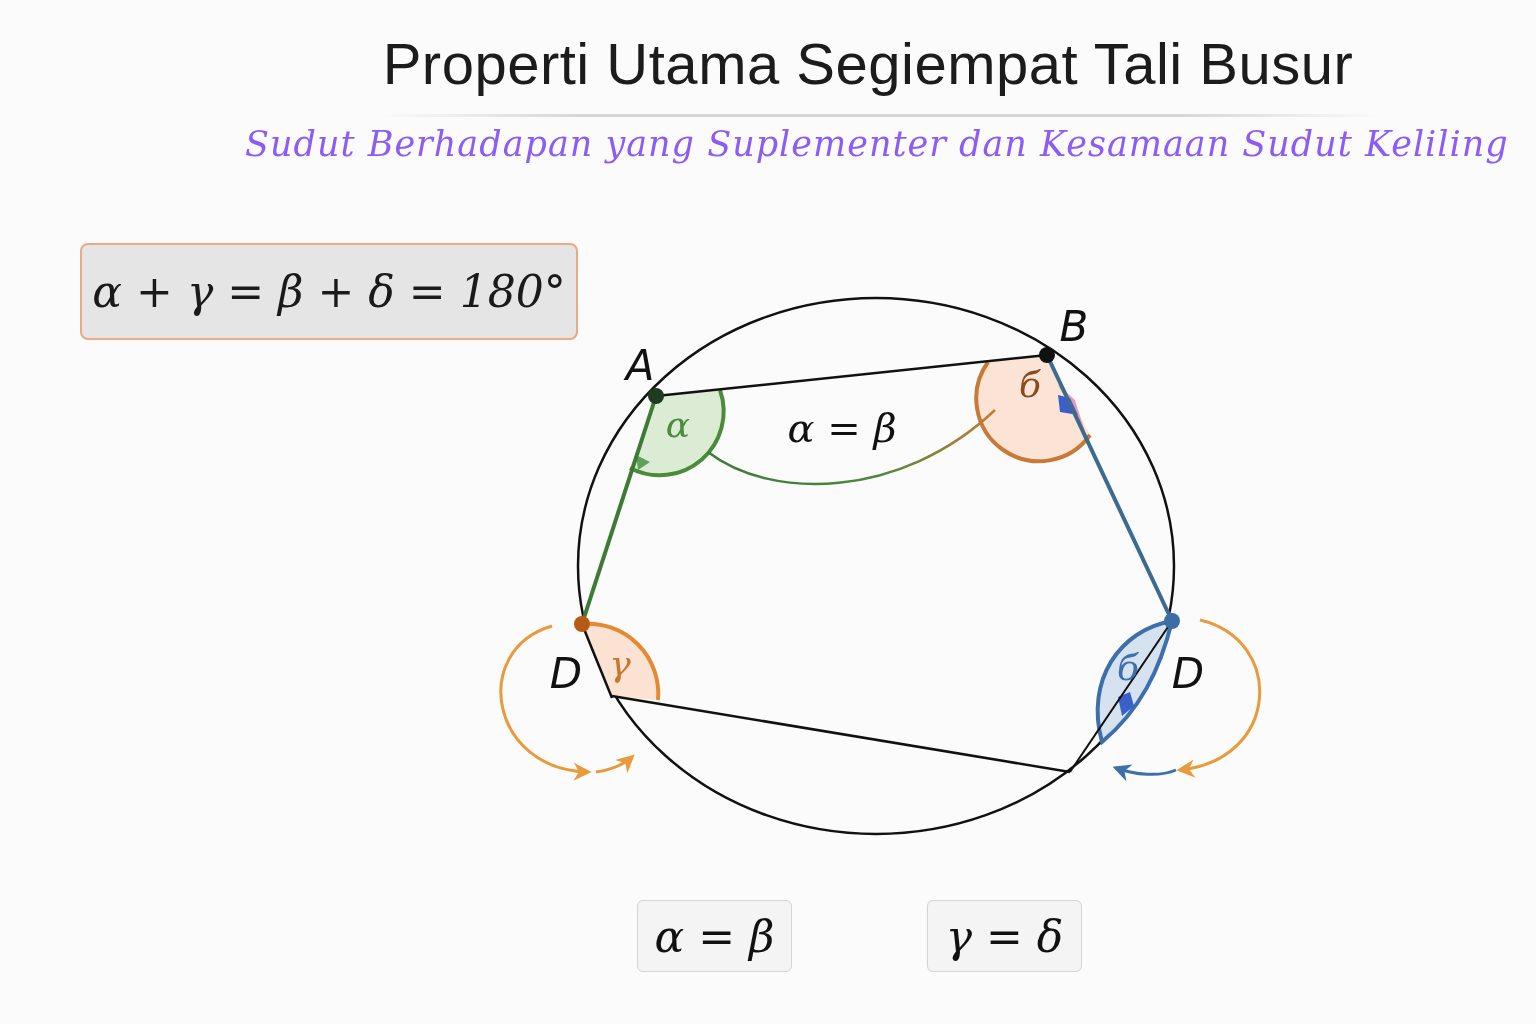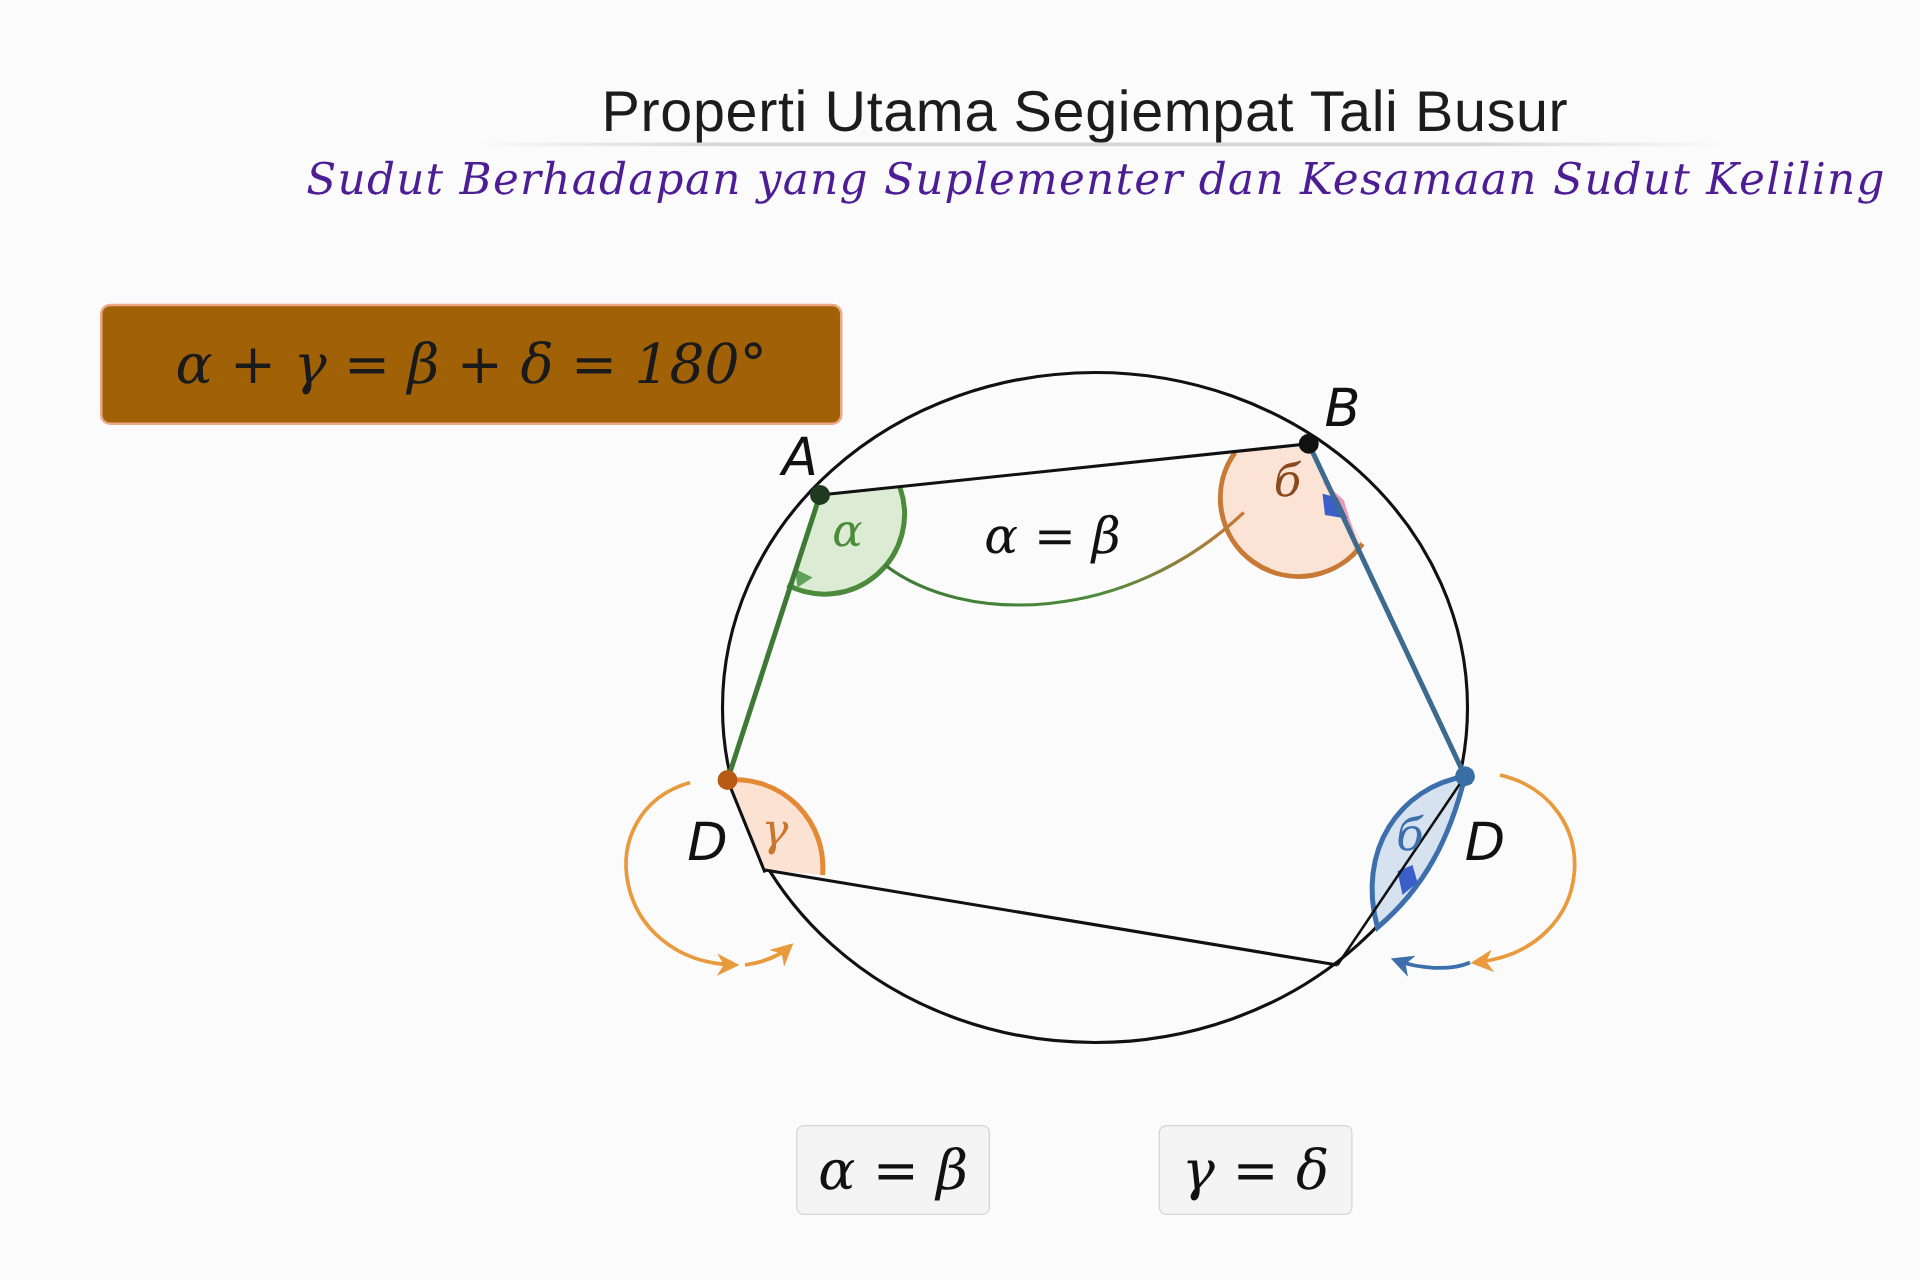--- a/index.html
+++ b/index.html
@@ -6,35 +6,35 @@
   body {
     width:1536px; height:1024px; overflow:hidden; position:relative;
     background:#fbfbfb;
     font-family:"DejaVu Sans", sans-serif;
     color:#1a1a1a;
   }
   .title {
     position:absolute; left:0; right:0; top:30px;
     text-align:center; padding-left:200px;
     font-family:"Liberation Sans", sans-serif;
-    font-size:46px; color:#1c1c1c; letter-spacing:0.5px;margin-top:32px;
+    font-size:58px; color:#1c1c1c; letter-spacing:0.5px;
   }
   .title-rule {
     position:absolute; left:380px; top:114px; width:1000px; height:3px;
     background:linear-gradient(90deg, rgba(200,200,200,0), #d6d6d6 20%, #d6d6d6 80%, rgba(200,200,200,0));
   }
   .subtitle {
     position:absolute; left:245px; top:124px;
     font-family:"DejaVu Serif", serif; font-style:italic;
-    font-size:35px; color:#4c1d95; letter-spacing:1px;
+    font-size:35px; color:#8b5cf6; letter-spacing:1px;
   }
   .formula-box {
-    position:absolute; left:80px; top:243px; width:594px; height:97px;
+    position:absolute; left:80px; top:243px; width:498px; height:97px;
     box-sizing:border-box;
-    background:#a16207; border:2px solid #eba985; border-radius:8px;
+    background:#e5e5e5; border:2px solid #eba985; border-radius:8px;
     display:flex; align-items:center; justify-content:center;
     font-family:"DejaVu Serif", serif; font-size:44px; color:#1a1a1a;
   }
   .eq-box {
     position:absolute; top:900px; height:72px; width:155px;
     box-sizing:border-box;
     background:#f4f4f4; border:1.5px solid #d4d4d4; border-radius:6px;
     display:flex; align-items:center; justify-content:center;
     font-family:"DejaVu Serif", serif; font-size:44px; font-style:italic; color:#111;
   }

